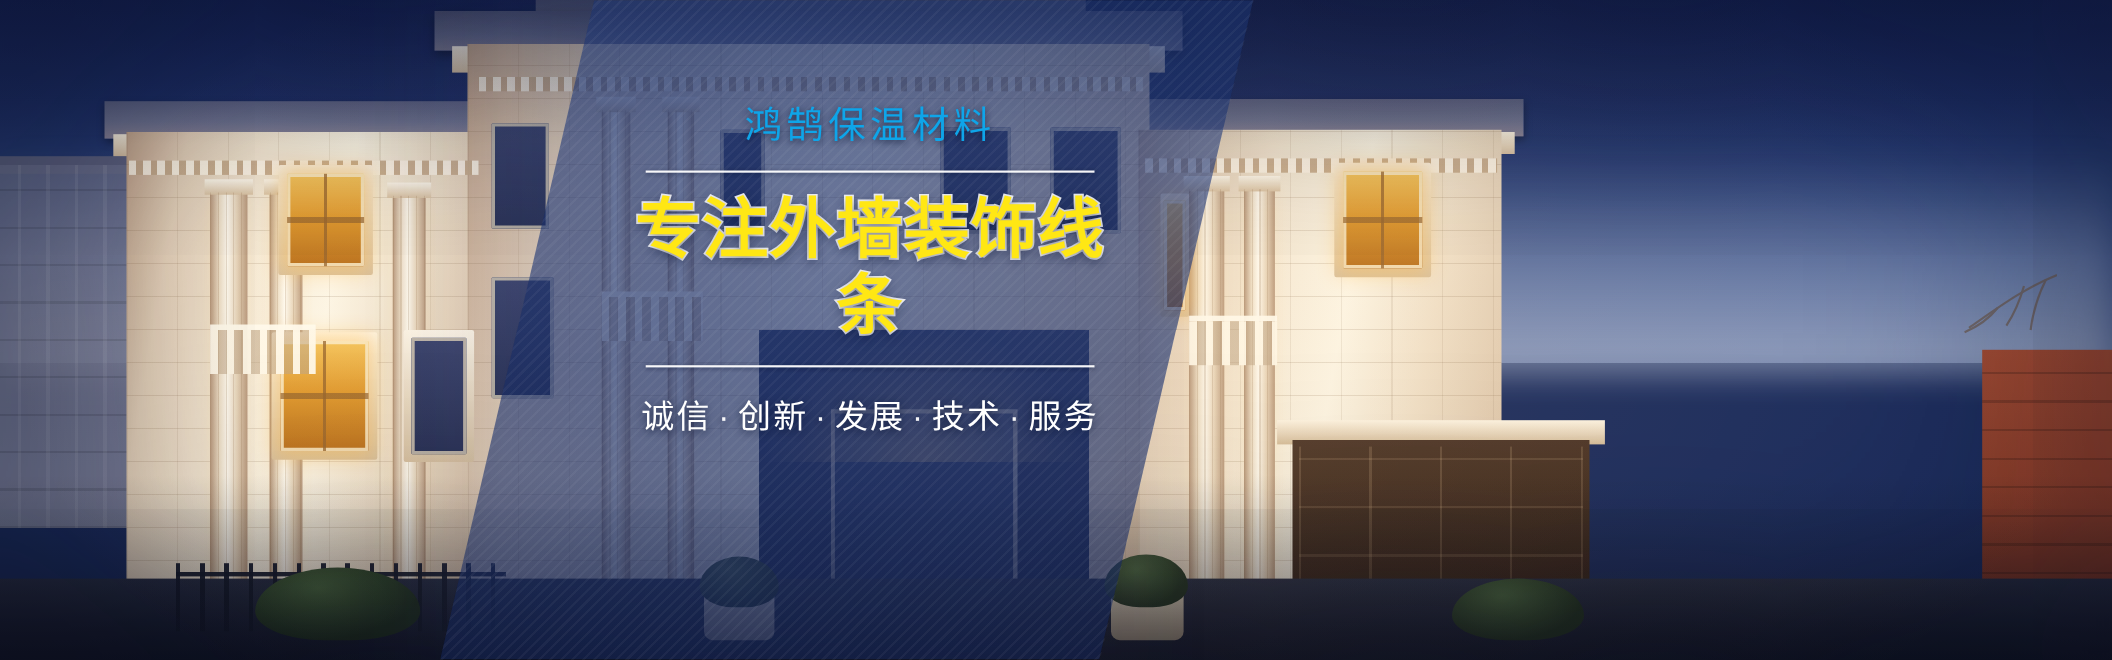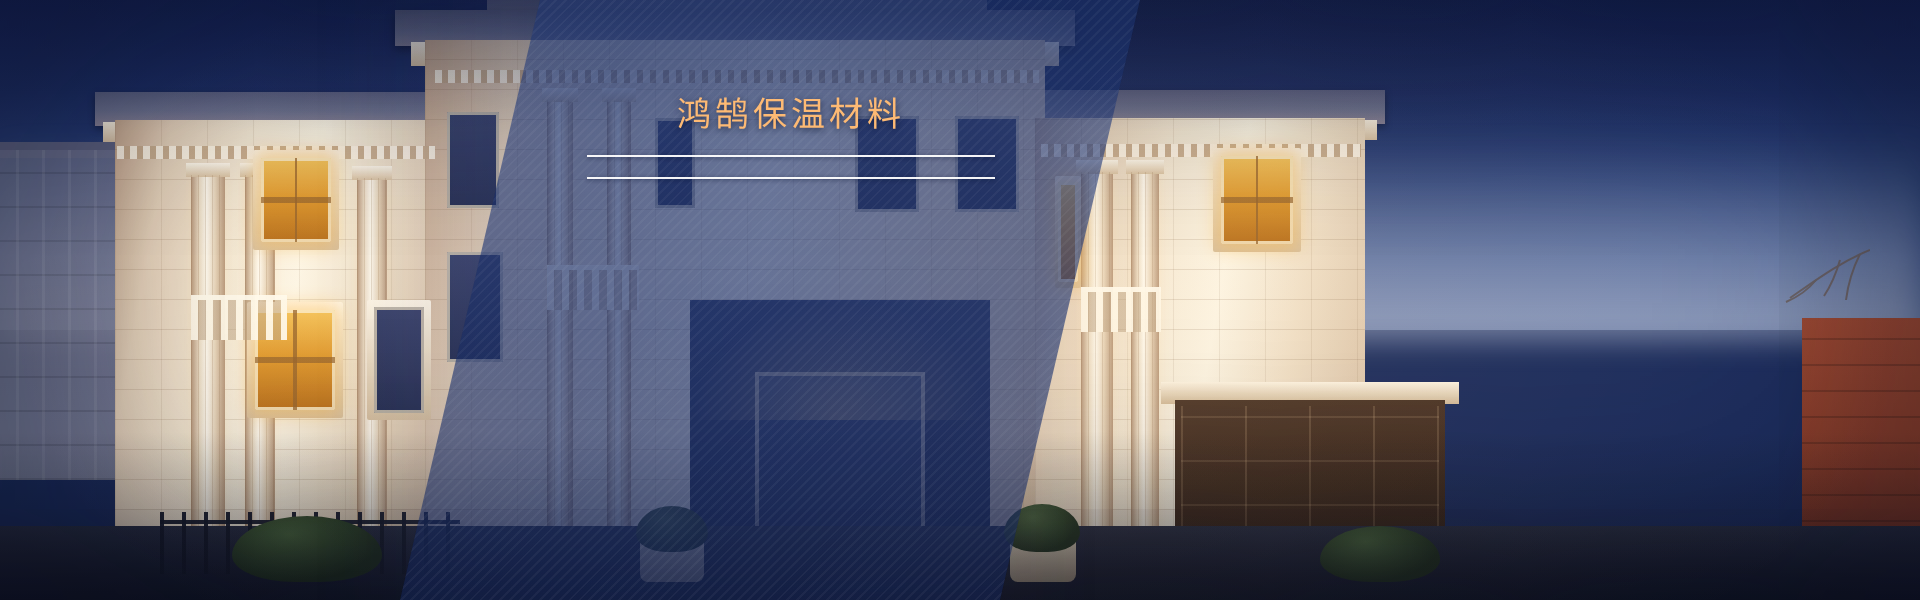--- a/index.html
+++ b/index.html
@@ -252,21 +252,21 @@
     background:linear-gradient(90deg,rgba(30,56,126,0) 0%,rgba(30,56,126,.18) 35%,rgba(30,56,126,0) 100%);
     filter:blur(20px);
   }
 
   
   .text-block{
     position:absolute;left:556px;top:96px;width:470px;
     text-align:center;
   }
   .company{
-    font-size:34px;letter-spacing:4px;color:#fdba74;font-weight:400;
+    font-size:34px;letter-spacing:4px;color:#0ea5e9;font-weight:400;
     text-shadow:0 2px 7px rgba(10,20,50,.75);
     line-height:1.1;
   }
   .rule{
     width:408px;height:2px;margin:22px auto 0 auto;
     background:#ffffff;opacity:.95;
     box-shadow:0 1px 4px rgba(10,20,50,.55);
   }
   .headline{
     margin-top:18px;
@@ -399,19 +399,23 @@
   <div class="overlay"></div>
   <div class="overlay-hatch"></div>
 
   <div class="text-block">
 
     <div class="company">鸿鹄保温材料</div>
 
     <div class="rule"></div>
 
     <div class="headline">
+      <span class="hl">专注外墙装饰线条</span>
     </div>
 
     <div class="rule2"></div>
 
+    <div class="tagline">
+      <span>诚信</span><span class="sep">·</span><span>创新</span><span class="sep">·</span><span>发展</span><span class="sep">·</span><span>技术</span><span class="sep">·</span><span>服务</span>
+    </div>
   </div>
 
 </div>
 
 </body></html>

